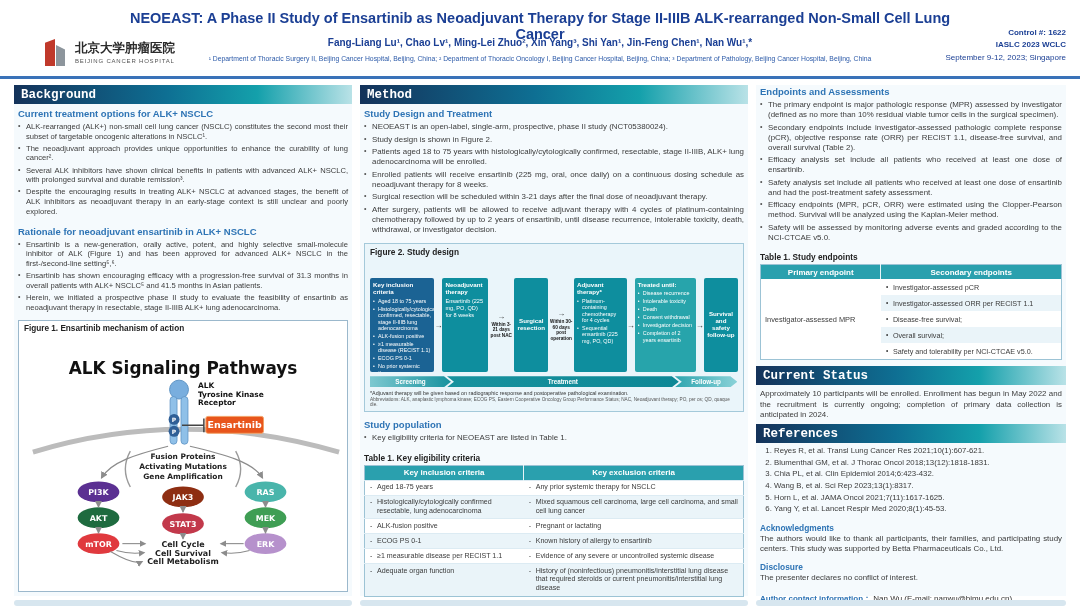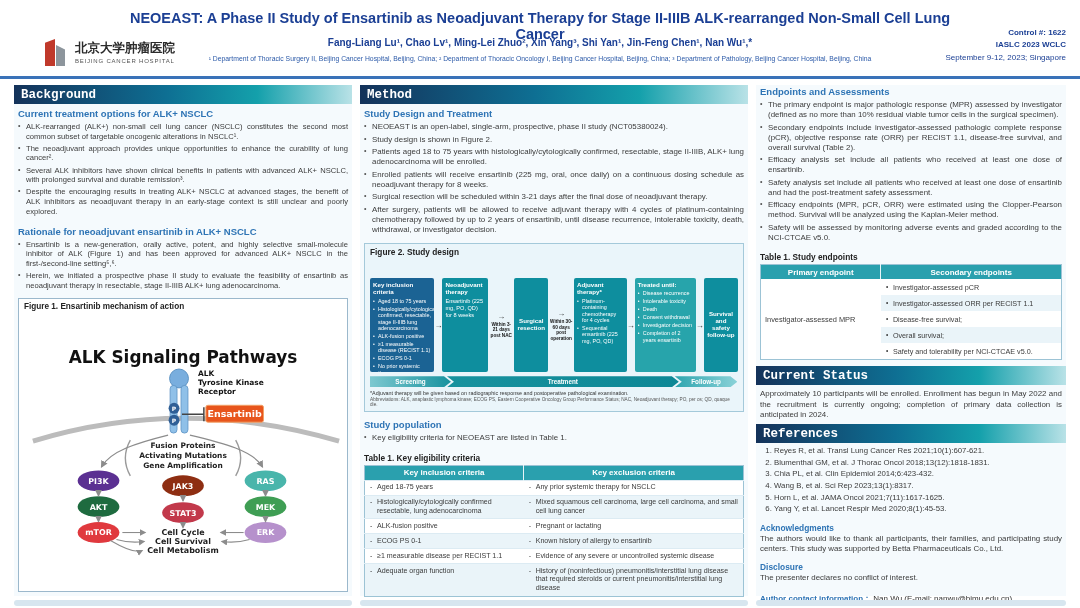--- a/index.html
+++ b/index.html
@@ -118,28 +118,29 @@
     <div class="b">Control #: 1622</div>
     <div class="b">IASLC 2023 WCLC</div>
     <div>September 9-12, 2023; Singapore</div>
   </div>
 </div>
 
 <div class="col col-left">
   <div class="bar">Background</div>
   <div class="subhead">Current treatment options for ALK+ NSCLC</div>
   <ul class="blist">
-    <li>ALK-rearranged (ALK+) non-small cell lung cancer (NSCLC) constitutes the second most common subset of targetable oncogenic alterations in NSCLC¹.</li>
+    <li>ALK-rearranged (ALK+) non-small cell lung cancer (NSCLC) constitutes the second most their subset of targetable oncogenic alterations in NSCLC¹.</li>
     <li>The neoadjuvant approach provides unique opportunities to enhance the curability of lung cancer².</li>
     <li>Several ALK inhibitors have shown clinical benefits in patients with advanced ALK+ NSCLC, with prolonged survival and durable remission³.</li>
     <li>Despite the encouraging results in treating ALK+ NSCLC at advanced stages, the benefit of ALK inhibitors as neoadjuvant therapy in an early-stage context is still unclear and poorly explored.</li>
   </ul>
   <div class="subhead">Rationale for neoadjuvant ensartinib in ALK+ NSCLC</div>
   <ul class="blist">
     <li>Ensartinib is a new-generation, orally active, potent, and highly selective small-molecule inhibitor of ALK (Figure 1) and has been approved for advanced ALK+ NSCLC in the first-/second-line setting⁵,⁶.</li>
+    <li>Ensartinib has shown encouraging efficacy with a progression-free survival of 31.3 months in overall patients with ALK+ NSCLC⁵ and 41.5 months in Asian patients.</li>
     <li>Herein, we initiated a prospective phase II study to evaluate the feasibility of ensartinib as neoadjuvant therapy in resectable, stage II-IIIB ALK+ lung adenocarcinoma.</li>
   </ul>
 
   <div class="fig1">
     <div class="fig1-cap">Figure 1. Ensartinib mechanism of action</div>
     <svg viewBox="0 0 330 212">
       <defs>
         <marker id="ah" markerWidth="7" markerHeight="7" refX="5" refY="3" orient="auto">
           <path d="M0 0 L6 3 L0 6 Z" fill="#8c8c8c"></path>
         </marker>

